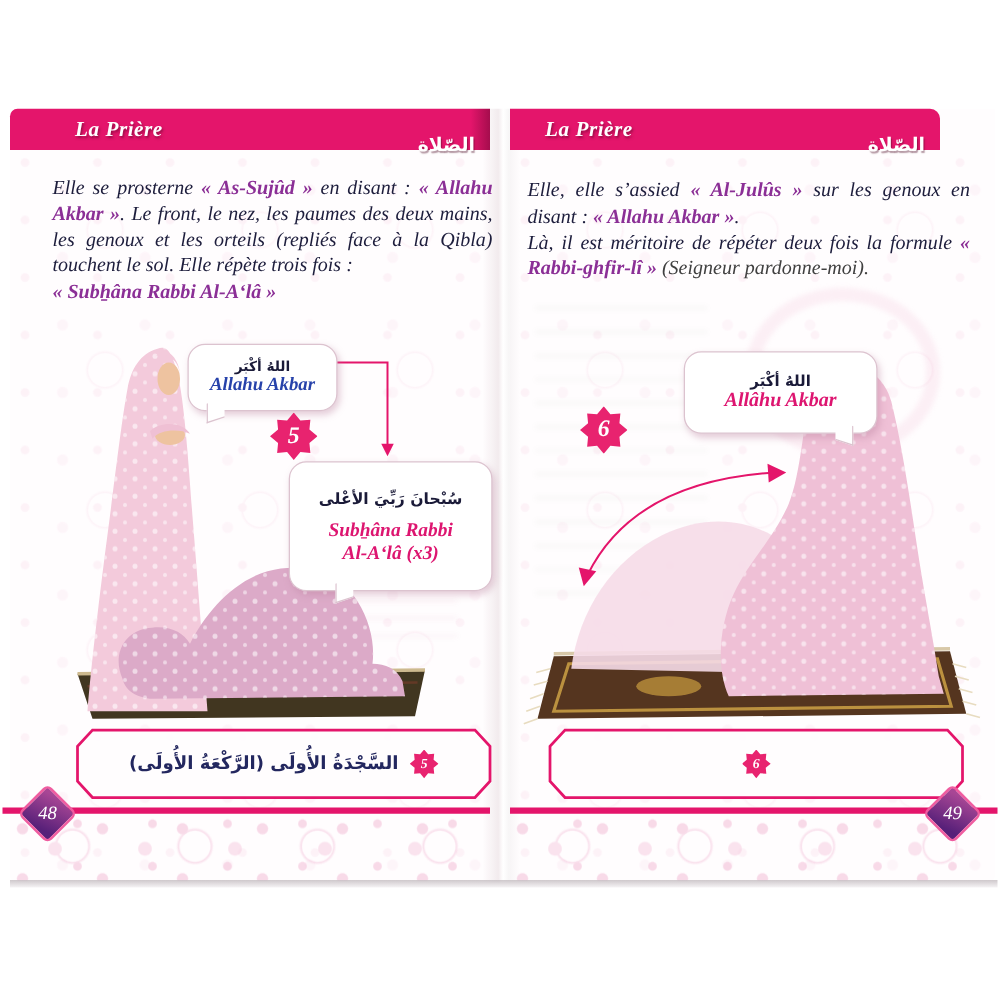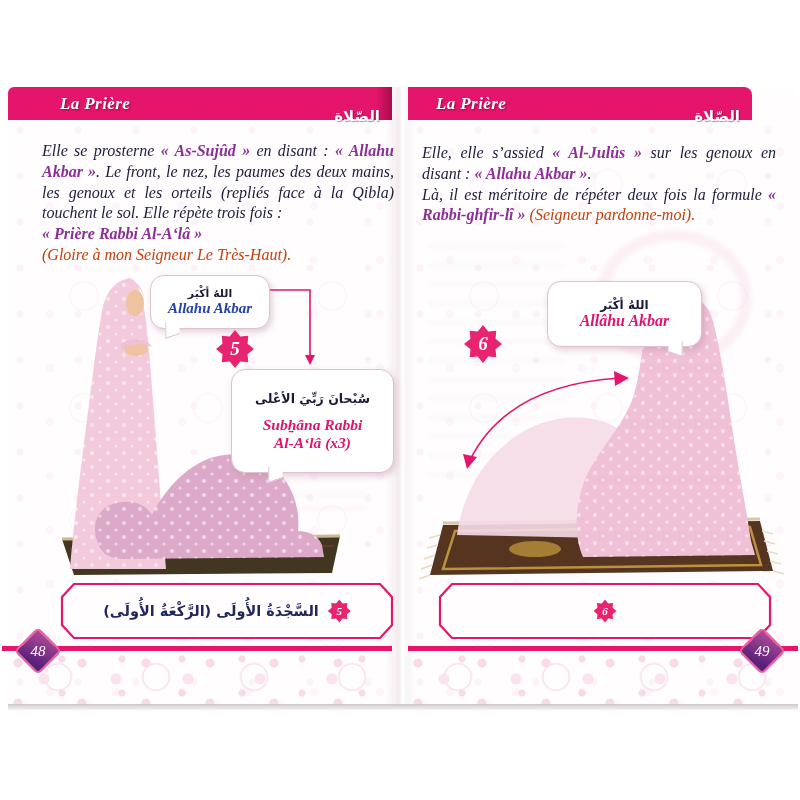--- a/index.html
+++ b/index.html
@@ -31,21 +31,21 @@
   .band.right{border-top-right-radius:8px;}
   .band-fr{font-style:italic;font-weight:700;font-size:17px;color:#fff;
         letter-spacing:.4px;text-shadow:1px 1px 2px rgba(70,0,30,.5);}
   .band-ar{font-family:"DejaVu Sans", sans-serif;font-weight:700;font-size:15px;color:#fff;
         text-shadow:1px 1px 1px rgba(70,0,30,.4);margin-top:24px;}
 
   
   .para{position:absolute;font-style:italic;font-size:16px;line-height:1.3;
         color:#1d1d3c;text-align:justify;}
   .para .kw{color:#8b2f96;font-weight:700;}
-  .para .pink{color:#c2410c;}
+  .para .pink{color:#404040;}
   .para .block{display:block;text-align:left;}
 
   
   .bubble{position:absolute;background:#fff;border:1.5px solid #dcc3cf;border-radius:14px;
         box-shadow:2px 3px 6px rgba(185,125,155,.38);display:flex;flex-direction:column;
         align-items:center;justify-content:center;}
   .bubble .ar{font-family:"DejaVu Sans", sans-serif;font-weight:700;color:#1a1a38;}
   .tail{position:absolute;width:14px;height:14px;background:#fff;}
   .tail.l{left:14px;bottom:-8px;border-left:1.5px solid #dcc3cf;border-bottom:1.5px solid #dcc3cf;
         transform:rotate(-18deg) skew(-18deg);}
@@ -101,22 +101,21 @@
     <span class="band-fr" style="margin-left:52px;">La Prière</span>
     <span class="band-ar" dir="rtl" style="margin-right:12px;">الصّلاة</span>
   </div>
   <div class="band right" style="left:408px;width:344px;">
     <span class="band-fr" style="margin-left:28px;">La Prière</span>
     <span class="band-ar" dir="rtl" style="margin-right:12px;">الصّلاة</span>
   </div>
 
   <div class="para" style="left:42px;top:141px;width:352px;font-style:italic;">
     <span>Elle se prosterne </span><span class="kw">« As-Sujûd »</span><span> en disant : </span><span class="kw">« Allahu Akbar »</span><span>. Le front, le nez, les paumes des deux mains, les genoux et les orteils (repliés face à la Qibla) touchent le sol. Elle répète trois fois :</span>
-    <span class="block kw">« Prière Rabbi Al-A‘lâ »</span>
-    <span class="block pink">(Gloire à mon Seigneur Le Très-Haut).</span>
+    <span class="block kw">« Subẖâna Rabbi Al-A‘lâ »</span>
   </div>
 
   <div class="para" style="left:422px;top:143px;width:354px;">
     <span>Elle, elle s’assied </span><span class="kw">« Al-Julûs »</span><span> sur les genoux en disant : </span><span class="kw">« Allahu Akbar »</span><span>.</span>
     <span class="block" style="text-align:justify;"><span>Là, il est méritoire de répéter deux fois la formule </span><span class="kw">« Rabbi-ghfir-lî »</span><span> </span><span class="pink">(Seigneur pardonne-moi).</span></span>
   </div>
 
   <svg class="abs" style="left:40px;top:253px;" width="355" height="332" viewBox="0 0 355 332">
     <defs>
       <pattern id="dotsL" width="16" height="14" patternUnits="userSpaceOnUse">

